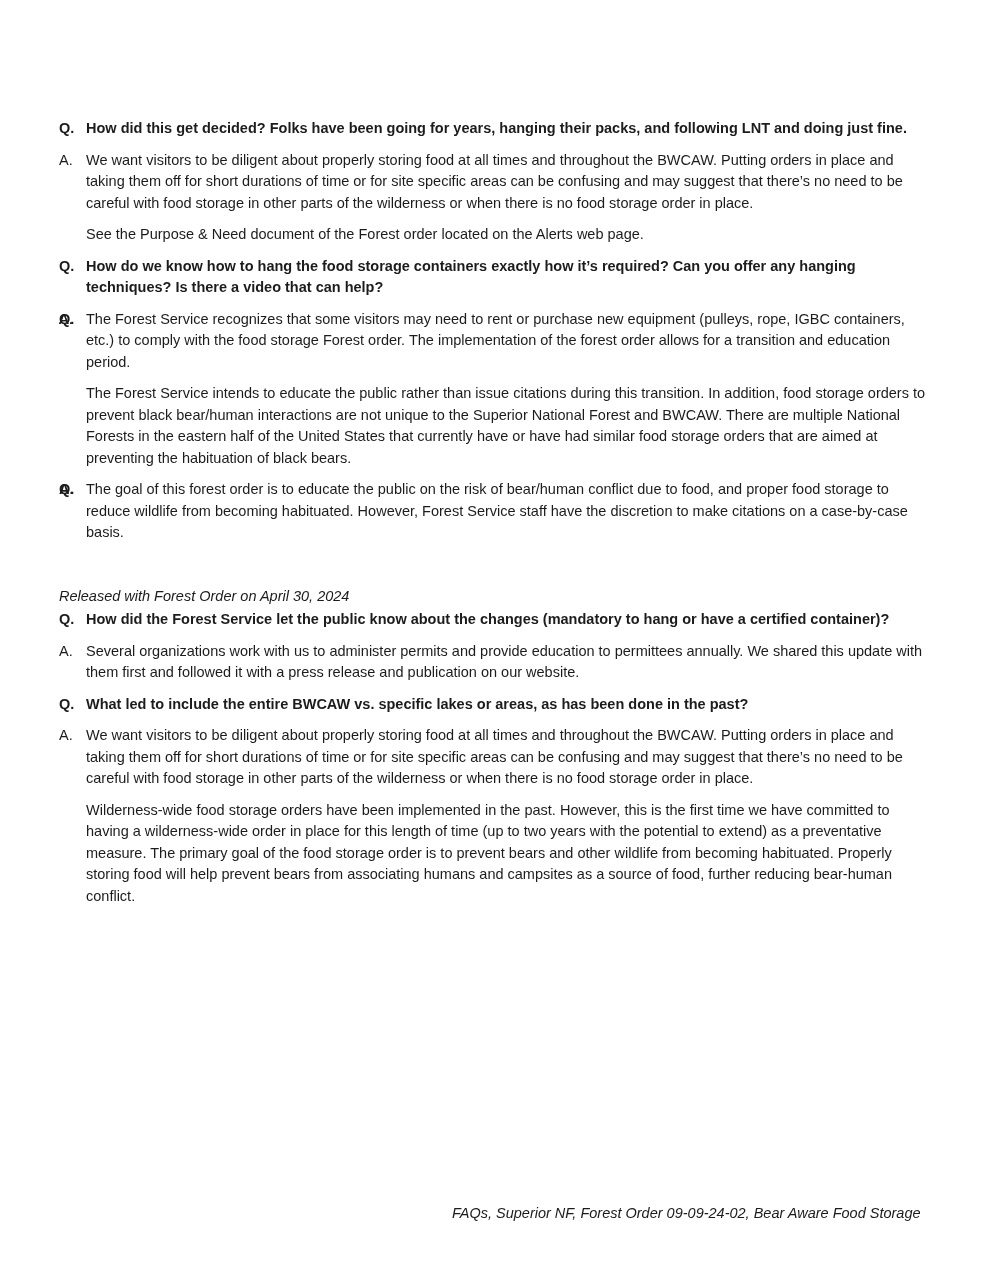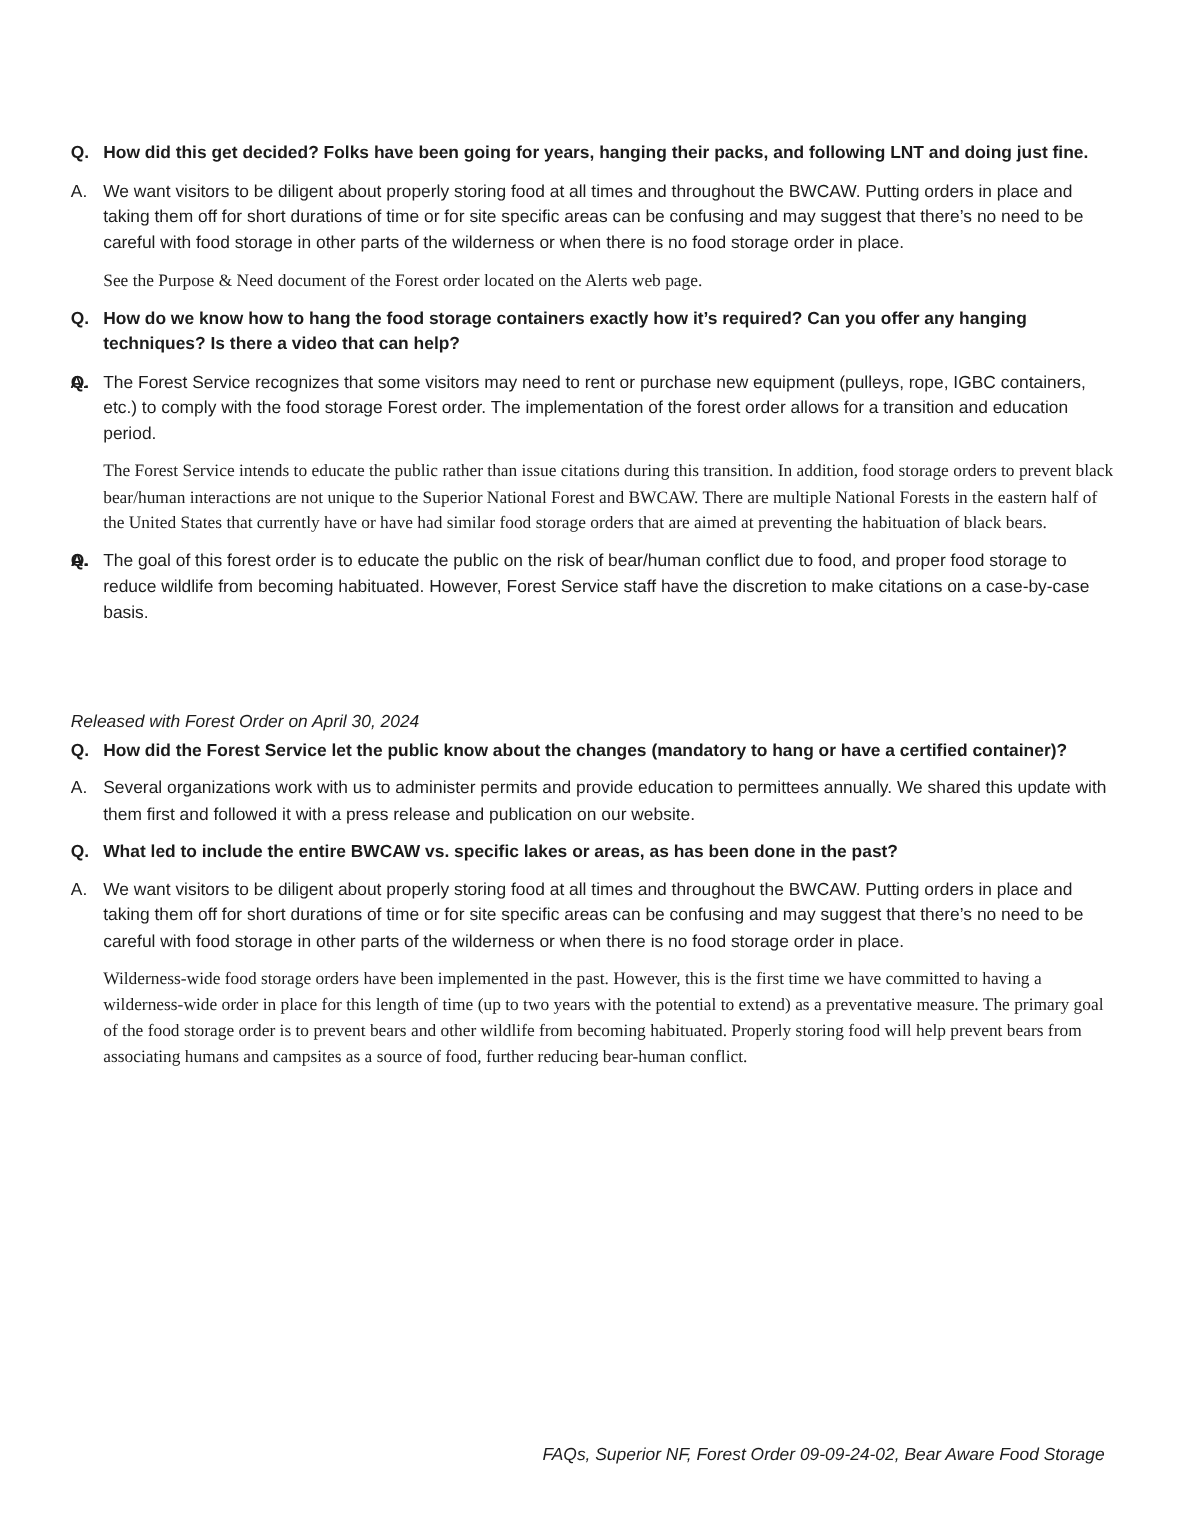--- a/index.html
+++ b/index.html
@@ -25,26 +25,25 @@
     margin: 0 0 10px 0;
     padding-left: 27px;
   }
   .block > .qa-label {
     position: absolute;
     left: 0;
     top: 0;
   }
   .block.question { font-weight: bold; }
   .block.answer .qa-label.bold { font-weight: bold; }
-  .block.paragraph { padding-left: 27px; font-family: Liberation Serif, serif; }
+  .block.paragraph { padding-left: 27px; }
   .block.note {
     padding-left: 0;
     font-style: italic;
     margin-bottom: 2px;
-    margin-top: 28px;
   }
   .spacer { height: 32px; }
   .footer {
     position: absolute;
     left: 452px;
     top: 1203px;
     font-size: 14.5px;
     line-height: 20px;
     font-style: italic;
     color: #1c1c1c;

